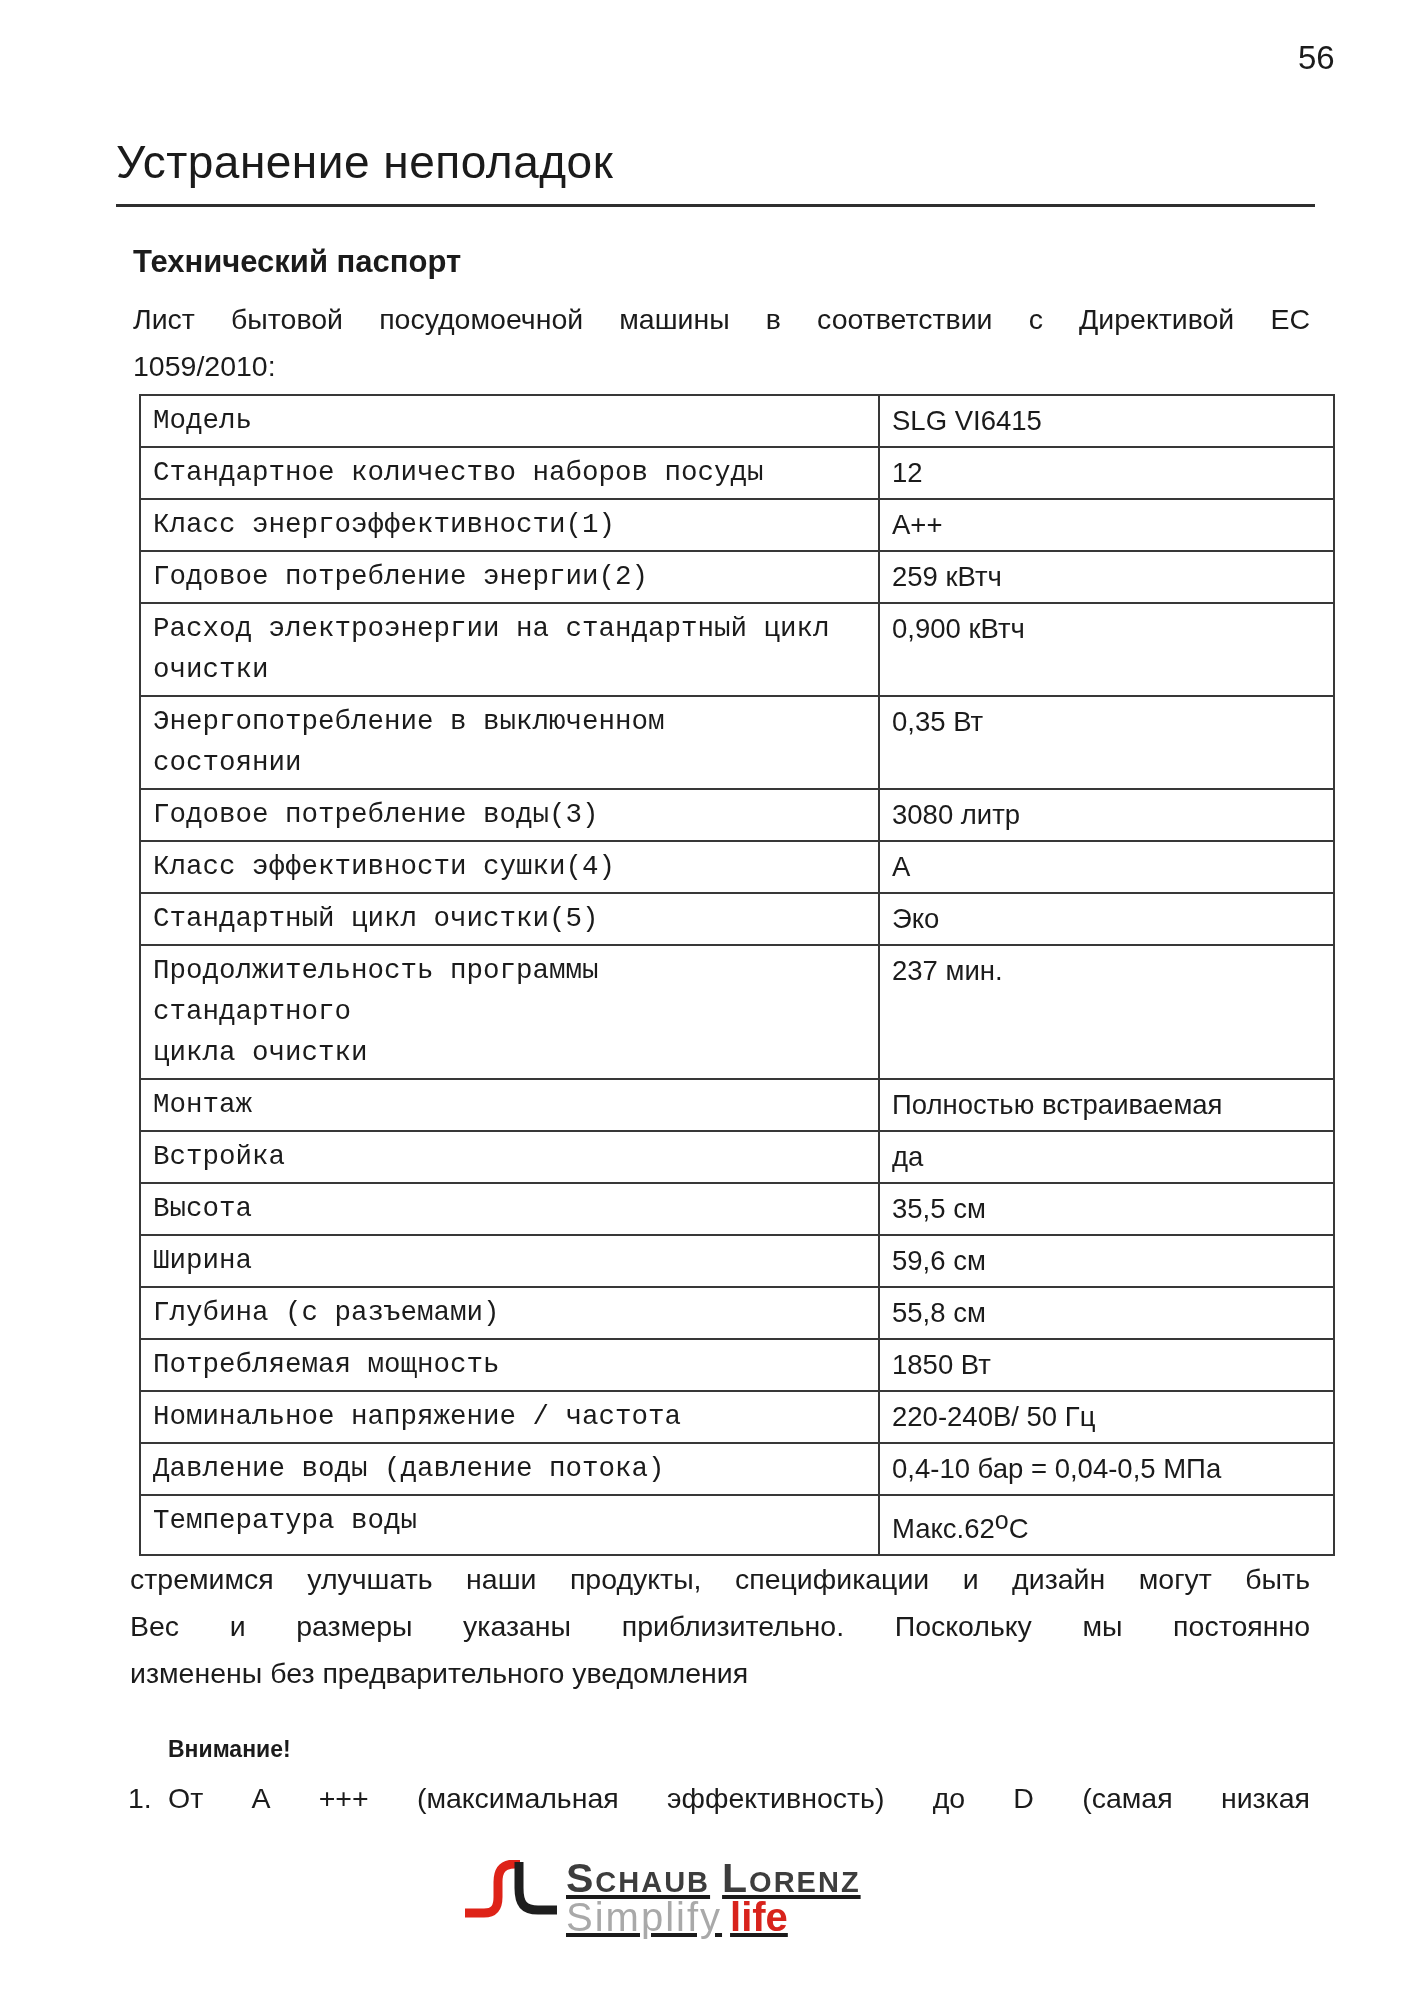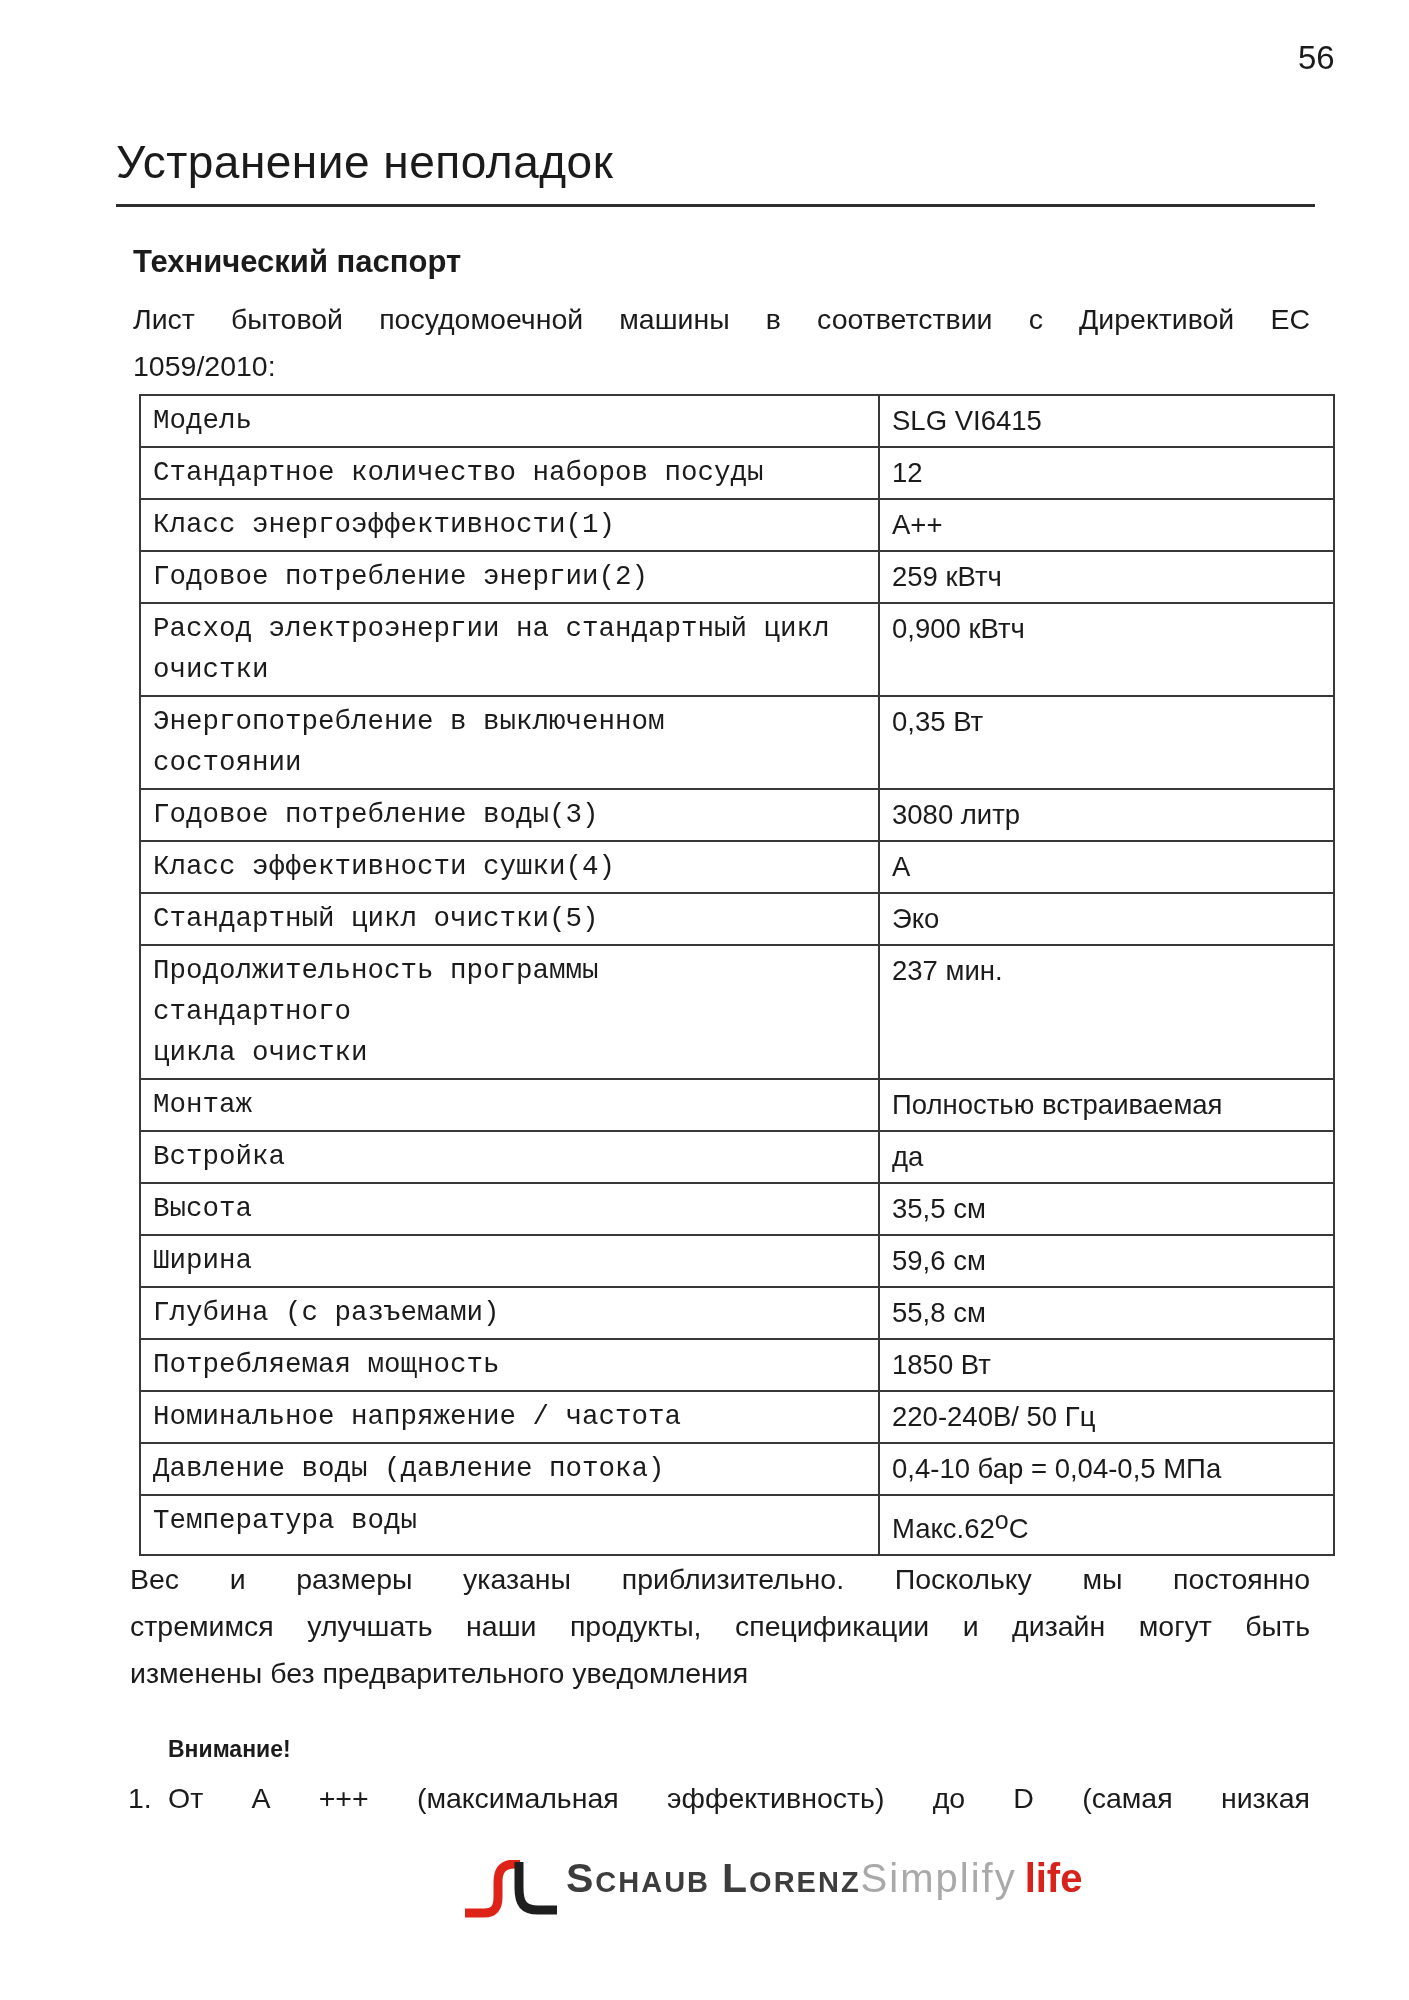--- a/index.html
+++ b/index.html
@@ -58,21 +58,21 @@
     position:absolute;top:1780px;left:128px;width:1182px;
     display:flex;font-size:28.5px;line-height:37px;
   }
   .list-num{flex:none;width:40px;}
   .list-text{flex:1;text-align:justify;text-align-last:justify;}
   .logo{
     position:absolute;top:1856px;left:462px;
     display:flex;align-items:flex-start;
   }
   .logo-mark{flex:none;margin-right:4px;margin-top:4px;}
-  .logo-text{display:flex;flex-direction:row;align-items:center;}
+  .logo-text{display:flex;flex-direction:column;align-items:flex-start;text-decoration:underline;}
   .brand{
     font-variant:small-caps;
     font-weight:bold;
     font-size:41px;line-height:44px;
     color:#3d3d3d;
     letter-spacing:2px;
     white-space:nowrap;
   }
   .brand-w2{margin-left:12px;}
   .tagline{font-size:40px;line-height:33px;margin-top:1px;white-space:nowrap;}
@@ -176,22 +176,22 @@
       <tr>
         <td class="cell-label">Температура воды</td>
         <td class="cell-value">
           <span>Макс.62</span><span class="deg">о</span><span>С</span>
         </td>
       </tr>
     </tbody>
   </table>
 
   <div class="note">
+    <div class="jline">стремимся улучшать наши продукты, спецификации и дизайн могут быть</div>
     <div class="jline">Вес и размеры указаны приблизительно. Поскольку мы постоянно</div>
-    <div class="jline">стремимся улучшать наши продукты, спецификации и дизайн могут быть</div>
     <div class="lline">изменены без предварительного уведомления</div>
   </div>
 
   <div class="attention-heading">Внимание!</div>
 
   <div class="list-item">
     <span class="list-num">1.</span>
     <span class="list-text">От А +++ (максимальная эффективность) до D (самая низкая</span>
   </div>
 

